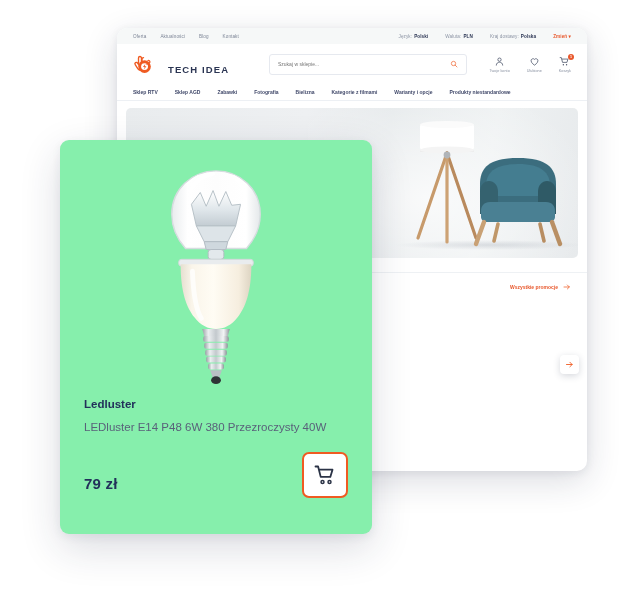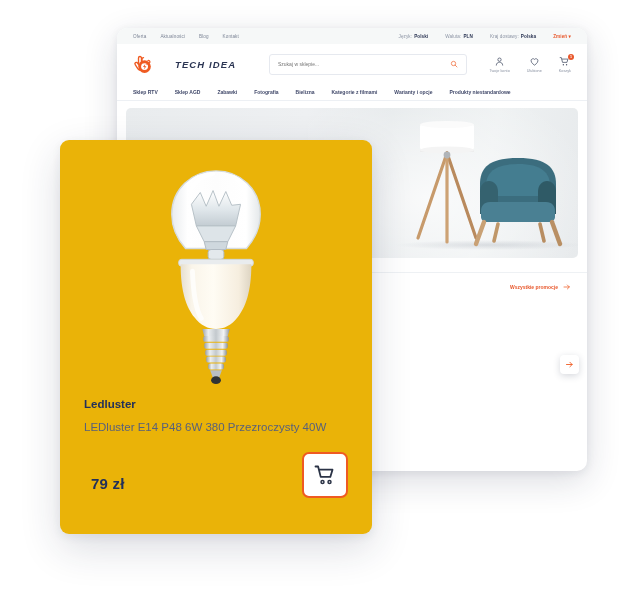--- a/index.html
+++ b/index.html
@@ -33,21 +33,21 @@
   .topbar .right { margin-left: auto; display: flex; gap: 17px; align-items: center; }
   .kv { white-space: nowrap; color: #8b93a3; }
   .kv b { color: #2b3553; font-weight: 700; margin-left: 2px; }
   .chg { color: #e8572b; font-weight: 700; white-space: nowrap; }
 
   
   .header {
     height: 40px; background: #fff;
     display: flex; align-items: center; padding: 0 16px;
   }
-  .logo { display: flex; align-items: center; gap: 21px; width: 120px; font-style: italic; }
+  .logo { display: flex; align-items: flex-end; gap: 14px; width: 120px; }
   .logo-mark { width: 21px; height: 21px; flex: none; }
   .logo-text {
     font-size: 9.5px; font-weight: 700; color: #2b3553;
     letter-spacing: 1.1px;
   }
   .search {
     flex: 1; max-width: 198px; height: 21px; margin-left: 16px;
     border: 1px solid #e6e9ef; border-radius: 3px; background: #fff;
     display: flex; align-items: center; padding: 0 8px;
   }
@@ -141,31 +141,31 @@
   .left-fade {
     position: absolute; left: 0; top: 255px; width: 130px; height: 190px;
     background: linear-gradient(90deg,#fff 62%, rgba(255,255,255,0) 100%);
     pointer-events: none;
   }
 
   
   .fg-card {
     position: absolute; left: 60px; top: 140px;
     width: 312px; height: 394px;
-    background: #eab308; border-radius: 9px;
+    background: #86efac; border-radius: 9px;
     box-shadow: 0 14px 40px rgba(28,38,66,0.16), 0 3px 10px rgba(28,38,66,0.07);
     padding: 22px 24px 20px 24px;
   }
   .bulb-wrap { height: 232px; display: flex; align-items: center; justify-content: center; }
   .fg-brand { font-size: 11.5px; font-weight: 700; color: #22305a; margin-top: 4px; }
   .fg-name {
     font-size: 11.5px; color: #59617a; line-height: 1.5; margin-top: 9px;
     max-width: 250px;
   }
-  .fg-bottom { display: flex; align-items: flex-end; margin-top: 16px; margin-left: 7px; }
+  .fg-bottom { display: flex; align-items: flex-end; margin-top: 16px; }
   .fg-price { font-size: 15px; font-weight: 700; color: #22305a; letter-spacing: .2px; }
   .fg-cart {
     margin-left: auto; width: 46px; height: 46px; border: 2px solid #ef5b22;
     border-radius: 7px; background: #fff;
     display: flex; align-items: center; justify-content: center;
     margin-bottom: -6px;
   }
   .fg-cart svg { width: 24px; height: 24px; }
 </style>
 </head>

